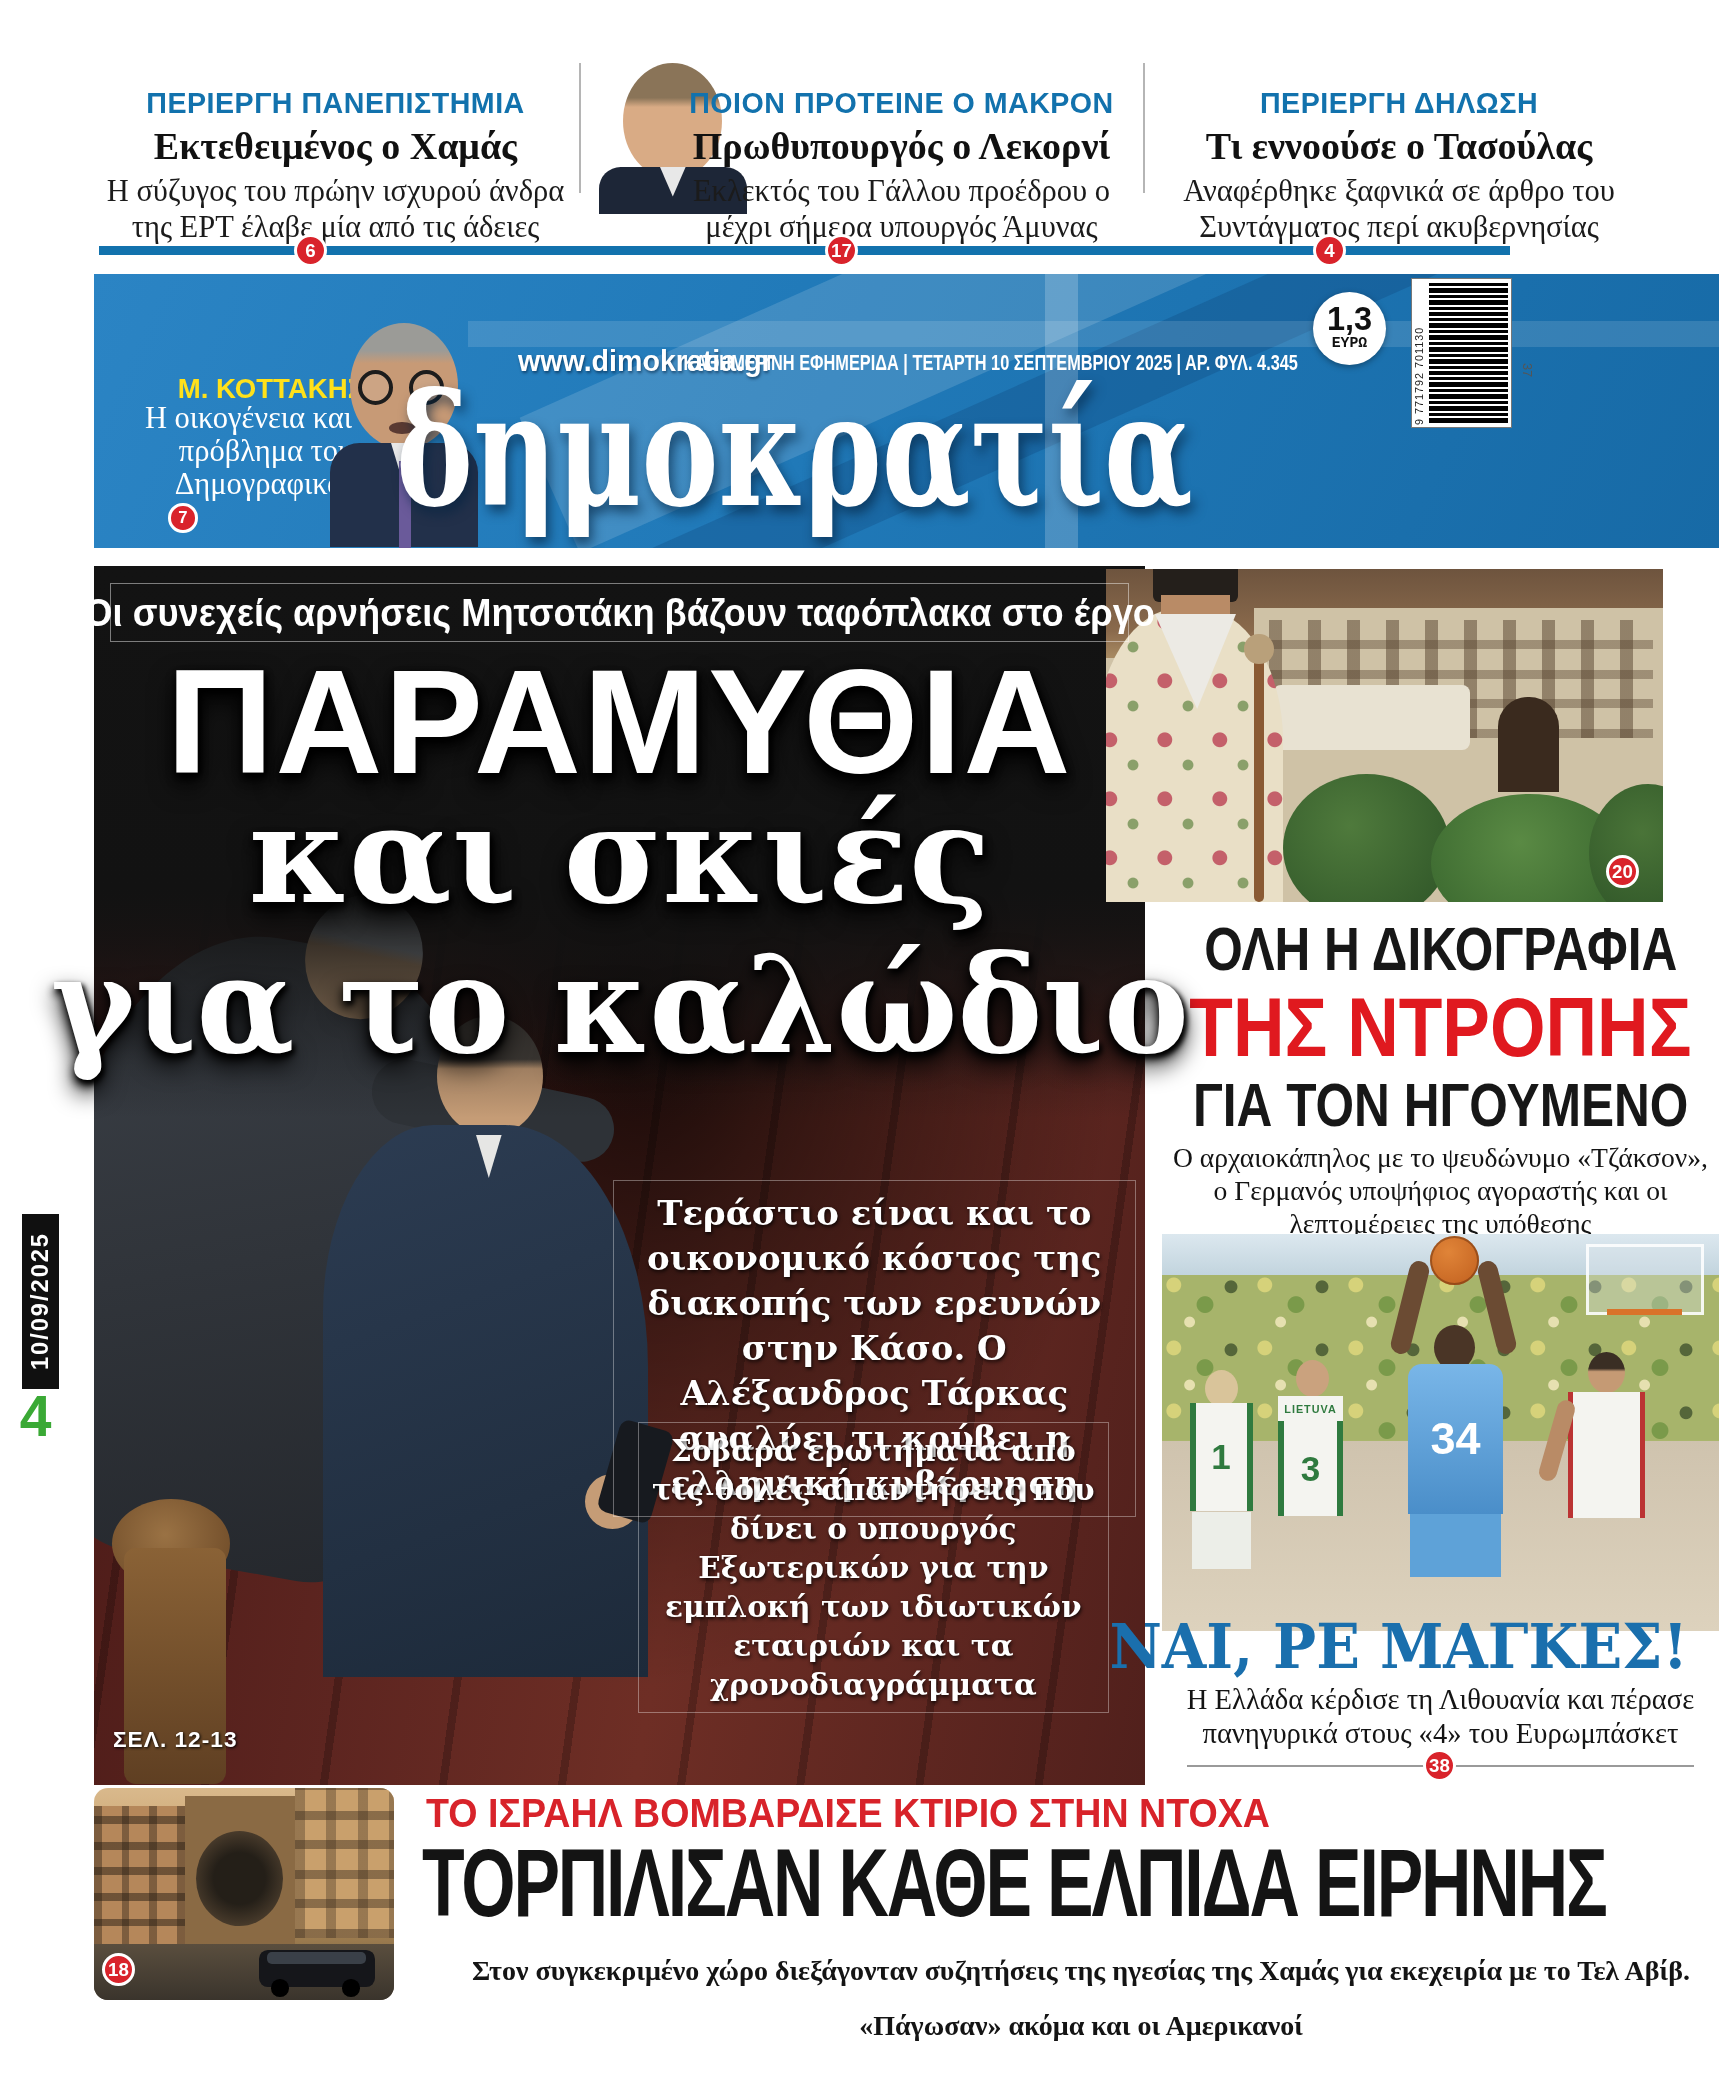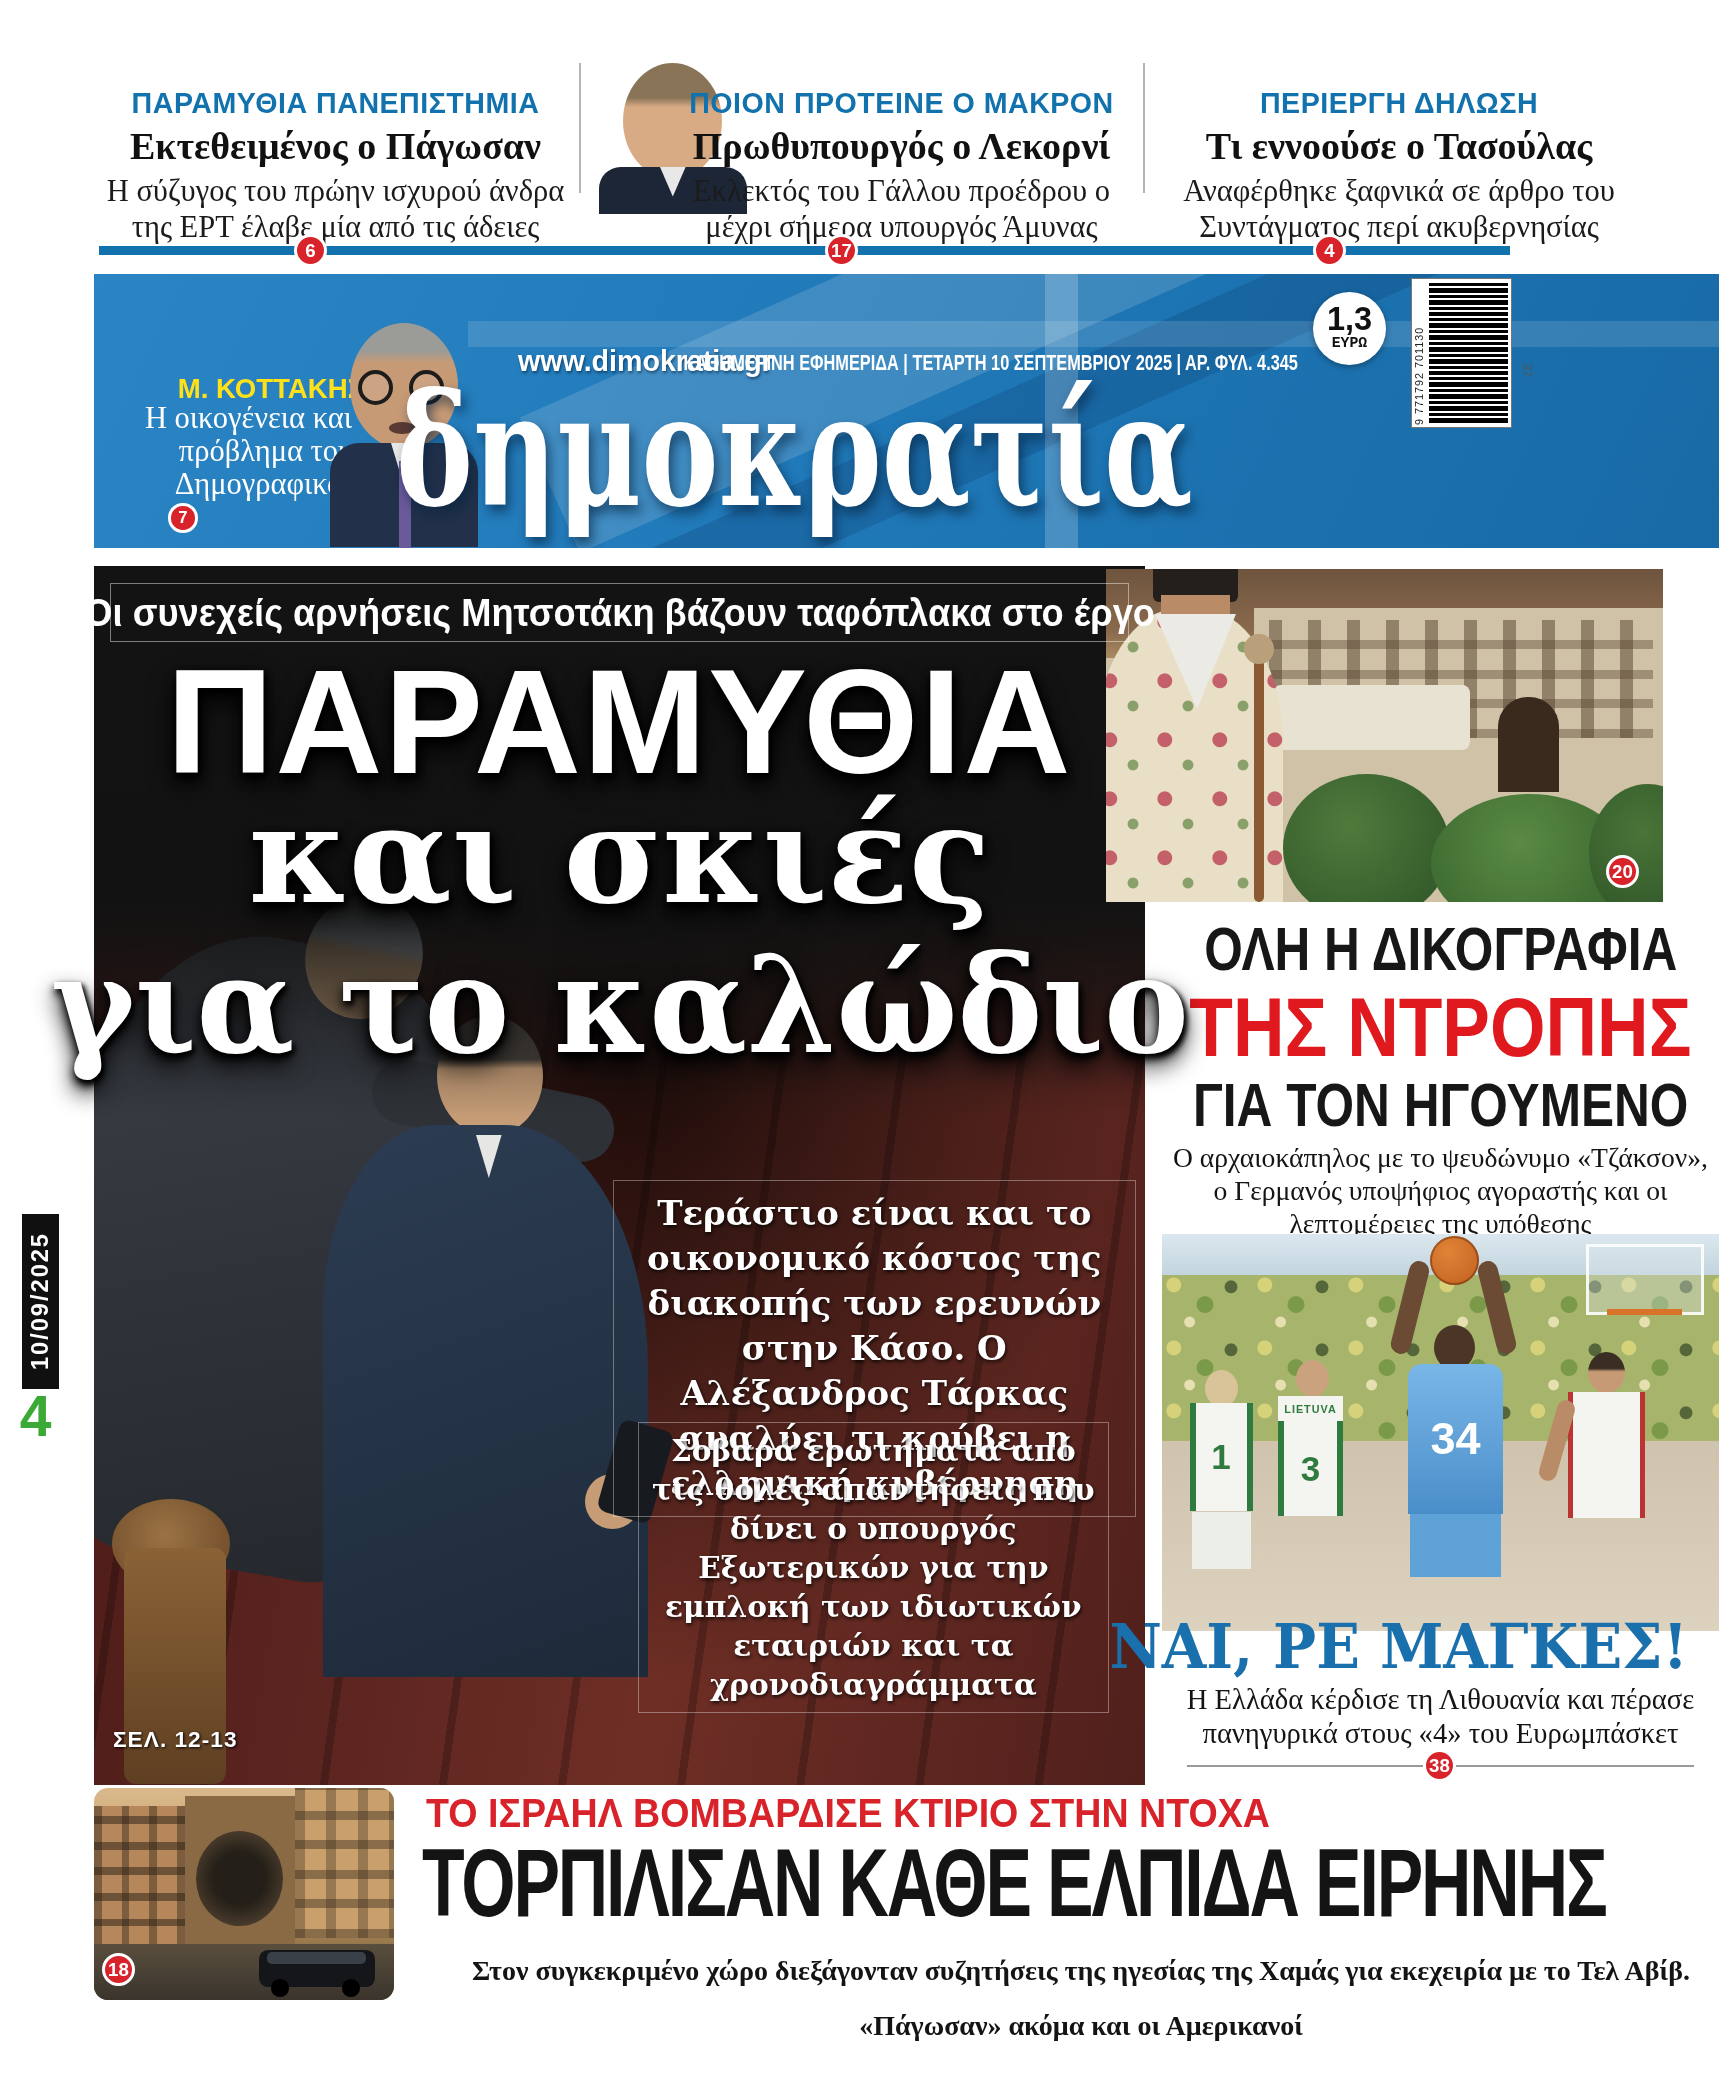--- a/index.html
+++ b/index.html
@@ -87,22 +87,22 @@
 
   
   .circle{border-radius:50%;}
 </style>
 </head>
 <body>
 
 <div class="page">
 
   <div class="abs teaser" style="left:99px;top:87px;width:473px;">
-    <div class="t-kicker">ΠΑΡΑΜΥΘΙΑ ΠΑΝΕΠΙΣΤΗΜΙΑ</div>
-    <div class="t-title">Εκτεθειμένος ο Πάγωσαν</div>
+    <div class="t-kicker">ΠΕΡΙΕΡΓΗ ΠΑΝΕΠΙΣΤΗΜΙΑ</div>
+    <div class="t-title">Εκτεθειμένος ο Χαμάς</div>
     <div class="t-text">Η σύζυγος του πρώην ισχυρού άνδρα της ΕΡΤ έλαβε μία από τις άδειες</div>
   </div>
 
   <div class="abs" style="left:589px;top:57px;width:167px;height:158px;overflow:hidden;">
     <div class="ph-el circle" style="left:34px;top:5.9px;width:99px;height:116px;background:linear-gradient(180deg,#8a7458 0 30%,#d9ab85 38%);"></div>
     <div class="ph-el" style="left:9.9px;top:110px;width:148px;height:47px;border-radius:21.7px 21.7px 0 0;background:#1d2637;"></div>
     <div class="ph-el" style="left:71px;top:110px;width:25.6px;height:29.6px;background:#e8e8e8;clip-path:polygon(0 0,100% 0,50% 100%);"></div>
   </div>
 
   <div class="abs teaser" style="left:680px;top:87px;width:443px;">

